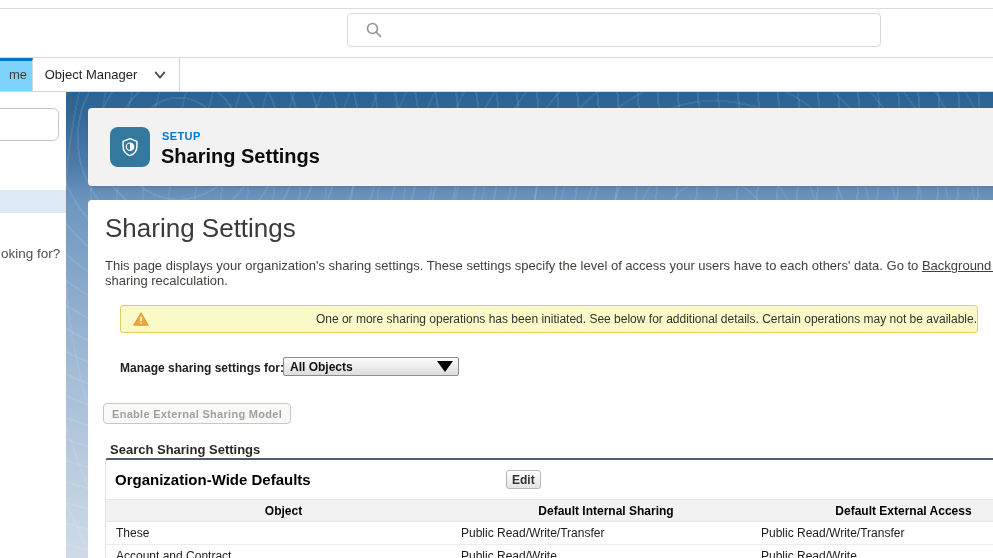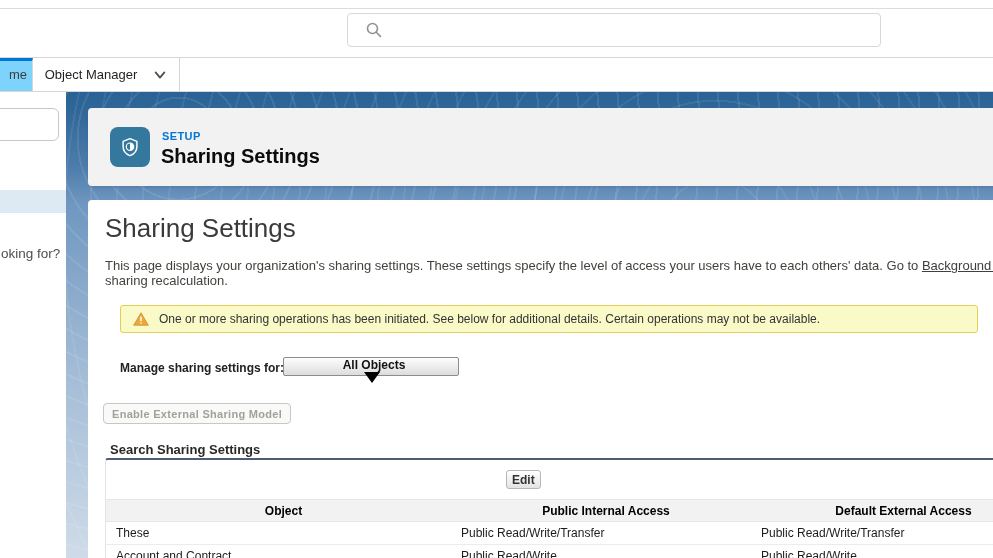--- a/index.html
+++ b/index.html
@@ -79,30 +79,30 @@
     background: #fff; border-radius: 4px 4px 0 0; z-index: 3; overflow: hidden;
   }
   .page-title { position: absolute; left: 17px; top: 13px; font-size: 26px; font-weight: 400; color: #3a3a39; }
   .page-desc { position: absolute; left: 17px; top: 58px; font-size: 13px; color: #42423d; line-height: 15px; }
   .page-desc .line { white-space: nowrap; }
   .bg-jobs-link { color: #403f3d; text-decoration: underline; cursor: pointer; }
 
   .warning-banner {
     position: absolute; left: 32px; top: 105px; width: 858px; height: 28px;
     background: #fafac8; border: 1px solid #e3cf57; border-radius: 3px;
-    display: flex; align-items: center; padding-left: 12px; gap: 10px;
+    display: flex; align-items: center; padding-left: 12px; gap: 10px; justify-content: space-between;
   }
   .warning-text { font-size: 12px; color: #333; }
 
   .manage-label { position: absolute; left: 32px; top: 161px; font-size: 12px; font-weight: 700; color: #222; }
   .manage-select {
     position: absolute; left: 195px; top: 157px; width: 176px; height: 19px;
     border: 1px solid #8c8c8c; border-radius: 2px;
     background: linear-gradient(#fefefe, #dcdcdc);
-    display: flex; align-items: center; padding-left: 6px; cursor: pointer; flex-direction: column;
+    display: flex; align-items: center; padding-left: 6px; cursor: pointer;
   }
   .manage-select-value { flex: 1; font-size: 12px; font-weight: 600; color: #111; }
   .select-caret {
     width: 0; height: 0; margin-right: 5px;
     border-left: 8px solid transparent; border-right: 8px solid transparent; border-top: 11px solid #000;
   }
 
   .enable-btn {
     position: absolute; left: 15px; top: 203px; height: 21px;
     border: 1px solid #c9c7c5; border-radius: 4px; background: #f9f9f8;
@@ -208,32 +208,33 @@
     <span class="manage-select-value">All Objects</span>
     <span class="select-caret"></span>
   </div>
 
   <button class="enable-btn">Enable External Sharing Model</button>
 
   <div class="dss-heading">Search Sharing Settings</div>
 
   <div class="owd-box">
     <div class="owd-header">
+      <div class="owd-title">Organization-Wide Defaults</div>
       <button class="owd-edit-btn">Edit</button>
     </div>
     <table class="owd-table">
       <colgroup>
           <col class="c1">
           <col class="c2">
           <col class="c3">
         </colgroup>
       <thead>
         <tr>
           <th>Object</th>
-          <th>Public Internal Access</th>
+          <th>Default Internal Sharing</th>
           <th>Default External Access</th>
         </tr>
       </thead>
       <tbody>
         <tr>
           <td>These</td>
           <td>Public Read/Write/Transfer</td>
           <td>Public Read/Write/Transfer</td>
         </tr>
         <tr>

